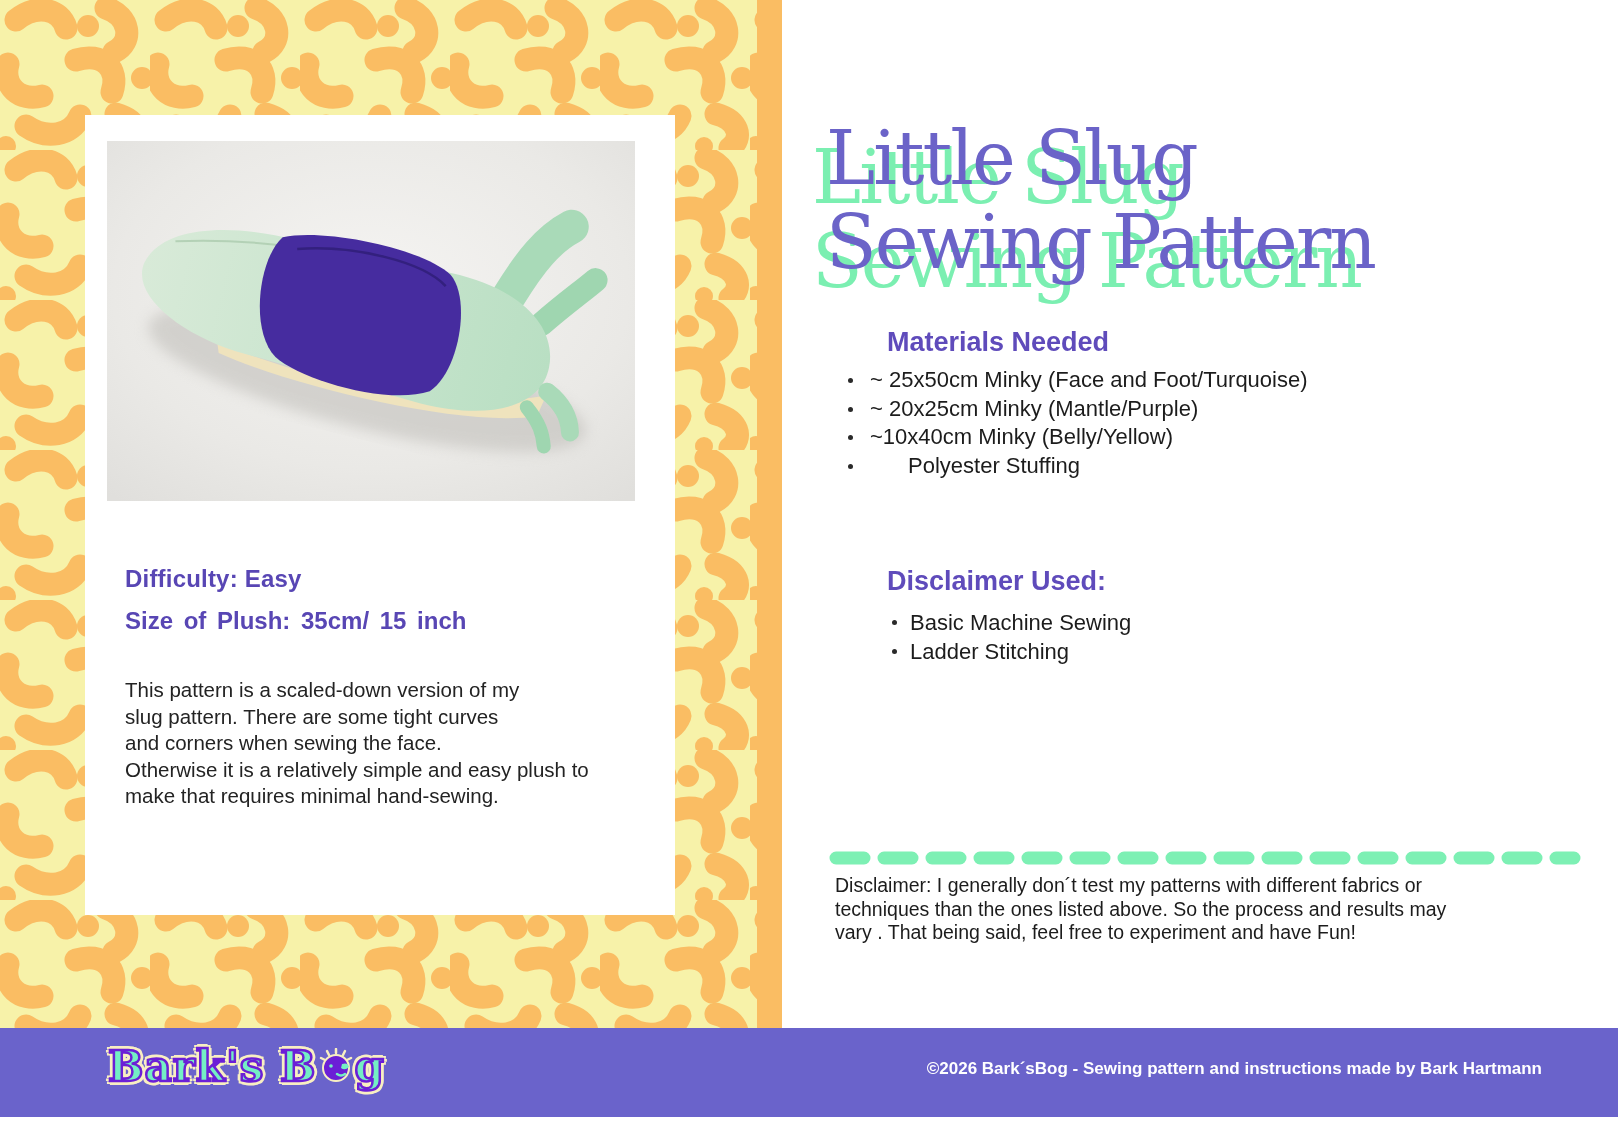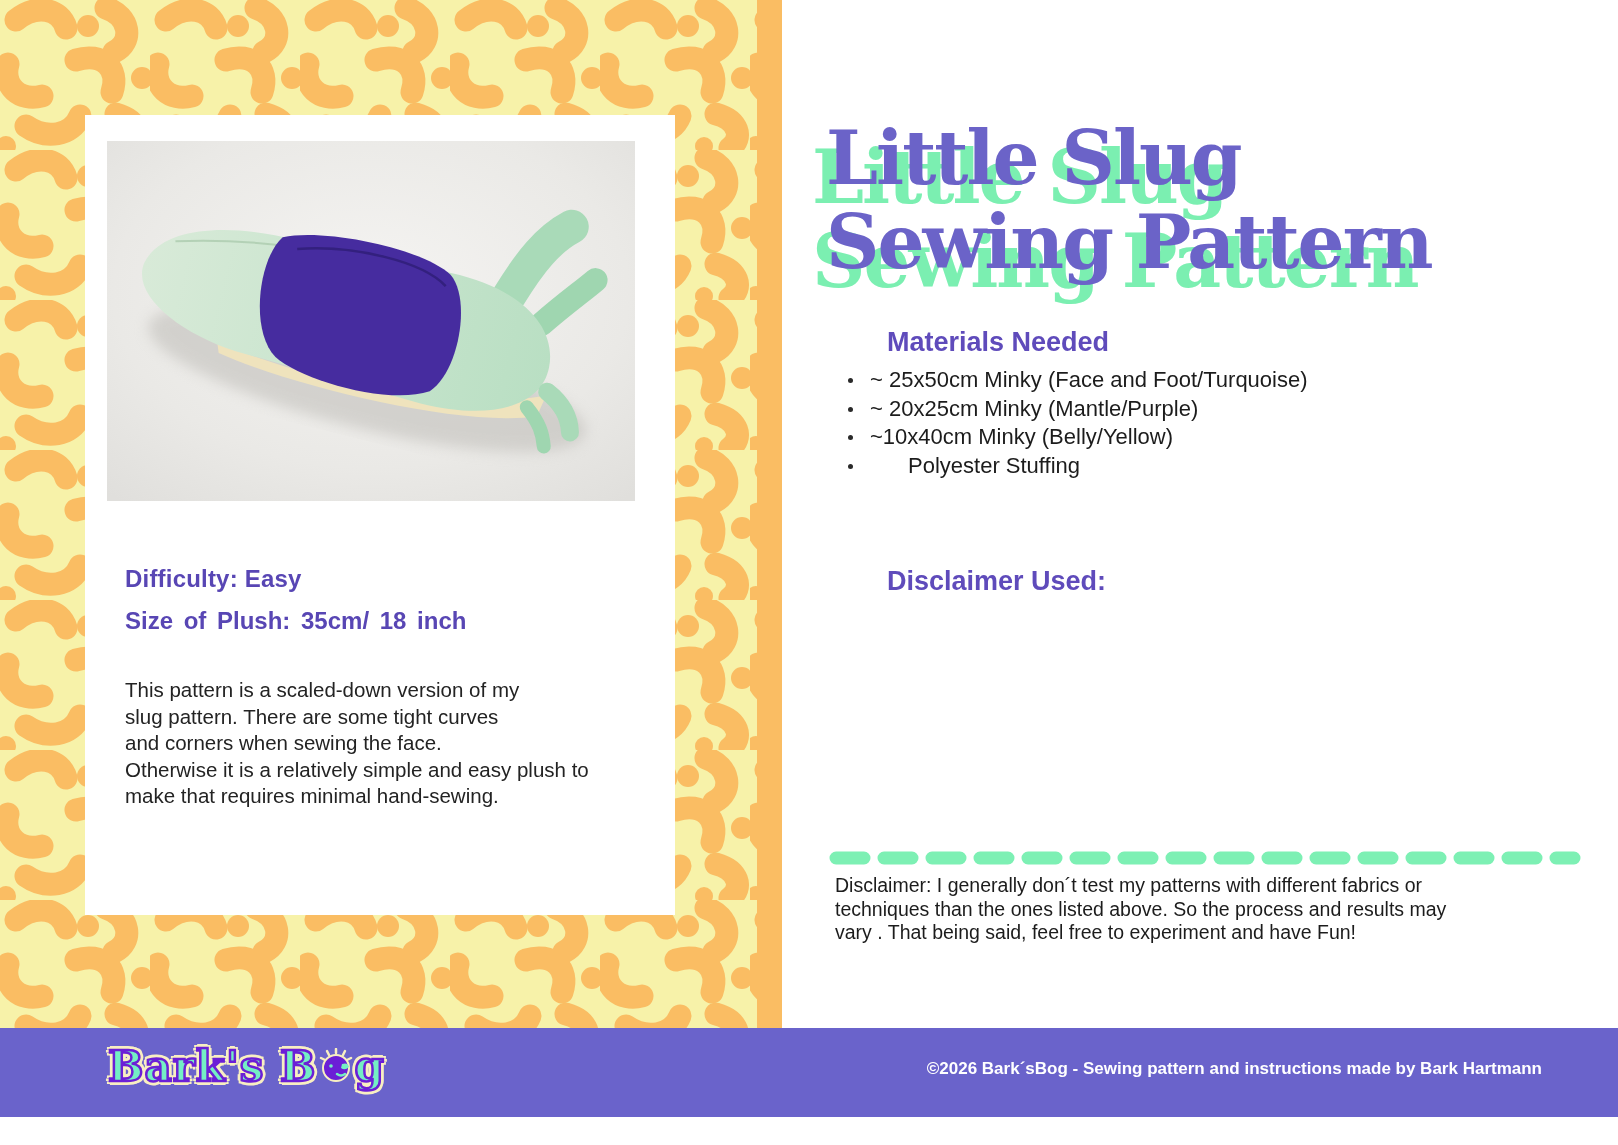--- a/index.html
+++ b/index.html
@@ -16,21 +16,21 @@
   .difficulty{position:absolute;left:40px;top:450px;font-size:24px;font-weight:bold;
               color:#5846B4;letter-spacing:0.2px;}
   .plush-size{position:absolute;left:40px;top:492px;font-size:24px;font-weight:bold;
               color:#5846B4;word-spacing:4px;}
   .description{position:absolute;left:40px;top:562px;width:500px;font-size:20.5px;
                line-height:26.5px;color:#232323;white-space:pre-line;}
 
   
   .right-panel{position:absolute;left:782px;top:0;width:836px;height:1028px;background:#ffffff;}
   .title{position:absolute;left:44px;top:116px;margin:0;
-         font-family:"DejaVu Serif", serif;font-weight:bold;
+         font-family:"DejaVu Serif", serif;font-weight:normal;
          font-size:74px;line-height:84px;letter-spacing:-2px;
          color:#6B63C8;white-space:pre-line;
          text-shadow:-14px 19px 0 #7BEFB1;}
 
   .section-heading{position:absolute;margin:0;font-size:27px;font-weight:bold;color:#5F4BBB;}
   .materials-heading{left:105px;top:327px;}
   .techniques-heading{left:105px;top:566px;}
 
   ul.bullet-list{position:absolute;margin:0;padding:0;list-style:none;}
   .materials-list{left:64px;top:366px;}
@@ -114,21 +114,21 @@
           <path d="M30,178 C38,144 86,124 150,120 L330,114 C404,112 446,142 448,182 C450,222 404,248 332,248 L140,242 C80,238 24,212 30,178 Z" fill="url(#bodyg)"></path>
           <path d="M55,150 C140,124 240,118 330,118" stroke="#AECDB0" stroke-width="2" fill="none" opacity="0.85"></path>
           <path d="M158,120 C200,100 300,98 330,116 C356,134 362,208 338,234 C300,258 210,254 180,238 C148,218 140,146 158,120 Z" fill="#462C9F"></path>
           <path d="M175,128 C230,110 300,110 328,128" stroke="#33207E" stroke-width="2.5" fill="none"></path>
           <path d="M452,206 C470,214 480,226 484,240" stroke="#A9DAB8" stroke-width="18" fill="none" stroke-linecap="round"></path>
           <path d="M436,226 C452,238 458,248 462,260" stroke="#9FD6B0" stroke-width="14" fill="none" stroke-linecap="round"></path>
         </g>
       </svg>
 
       <div class="difficulty">Difficulty: Easy</div>
-      <div class="plush-size">Size of Plush:  35cm/ 18 inch</div>
+      <div class="plush-size">Size of Plush:  35cm/ 15 inch</div>
       <div class="description">This pattern is a scaled-down version of my
 slug pattern. There are some tight curves
 and corners when sewing the face.
 Otherwise it is a relatively simple and easy plush to
 make that requires minimal hand-sewing.</div>
     </div>
   </div>
 
   <div class="right-panel">
     <h1 class="title">Little Slug
@@ -136,20 +136,24 @@
 
     <h2 class="section-heading materials-heading">Materials Needed</h2>
     <ul class="bullet-list materials-list">
       <li>~ 25x50cm Minky (Face and Foot/Turquoise)</li>
       <li>~ 20x25cm Minky (Mantle/Purple)</li>
       <li>~10x40cm Minky (Belly/Yellow)</li>
       <li class="indent">Polyester Stuffing</li>
     </ul>
 
     <h2 class="section-heading techniques-heading">Disclaimer Used:</h2>
+    <ul class="bullet-list techniques-list">
+      <li>Basic Machine Sewing</li>
+      <li>Ladder Stitching</li>
+    </ul>
 
     <svg class="dash-svg" width="756" height="18" aria-hidden="true">
       <line x1="10" y1="9" x2="748" y2="9" stroke="#7DF0B4" stroke-width="13" stroke-linecap="round" stroke-dasharray="28 20"></line>
     </svg>
 
     <div class="disclaimer">Disclaimer: I generally don´t test my patterns with different fabrics  or
 techniques than the ones listed above. So the process and results may
 vary . That being said, feel free to experiment and have Fun!</div>
   </div>
 

